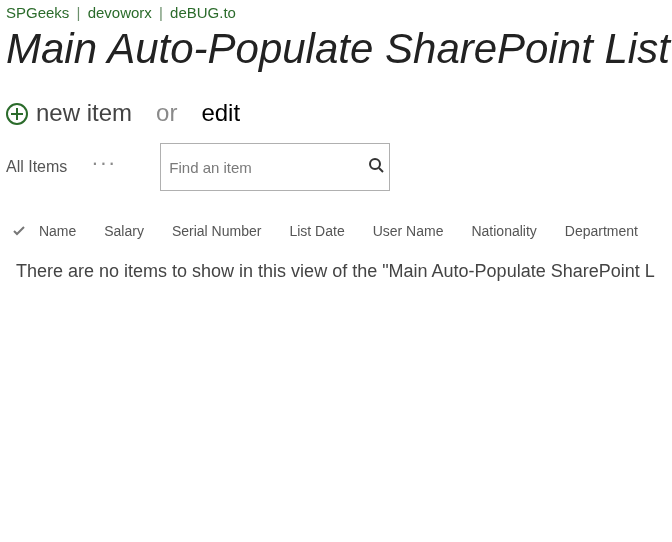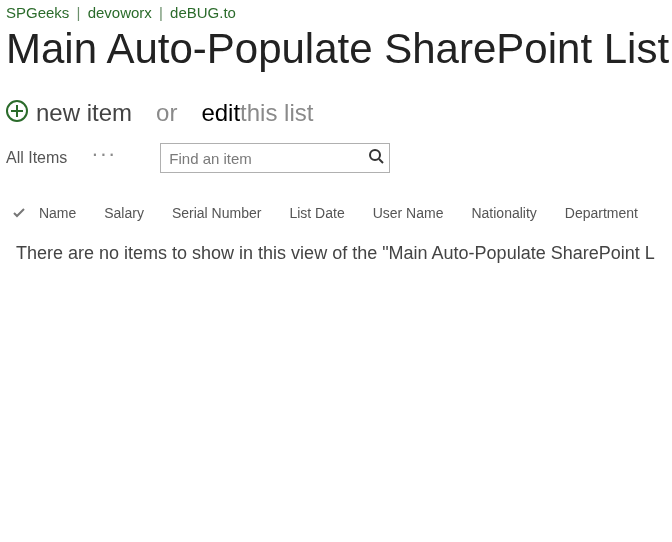--- a/index.html
+++ b/index.html
@@ -18,26 +18,28 @@
   }
   .breadcrumb a { color: #2b6b2b; text-decoration: none; }
   .breadcrumb .sep { color: #6b8f6b; margin: 0 3px; }
   .title {
     padding: 0 6px;
     font-size: 42px;
     font-weight: 300;
     color: #222;
     white-space: nowrap;
     margin-top: 4px;
+    font-style: italic;
   }
   .actions {
     padding: 26px 6px 0 6px;
     font-size: 24px;
     font-weight: 300;
     display: flex;
+    align-items: center;
   }
   .plus-icon {
     width: 22px; height: 22px;
     border: 2px solid #2b6b2b;
     border-radius: 50%;
     display: inline-flex;
     align-items: center;
     justify-content: center;
     color: #2b6b2b;
     margin-right: 8px;
@@ -63,21 +65,21 @@
     color: #8a8a8a;
     cursor: pointer;
     letter-spacing: 1px;
     position: relative;
     top: -4px;
   }
   .search-wrap {
     margin-left: 44px;
     border: 1px solid #b0b0b0;
     width: 230px;
-    height: 30px;
+    height: 48px;
     display: flex;
     align-items: center;
     padding: 0 8px;
   }
   .search-wrap input {
     flex: 1;
     border: none;
     outline: none;
     font-size: 15px;
     color: #333;
@@ -119,21 +121,20 @@
 
 <div class="actions">
   <span class="plus-icon">
     <svg width="12" height="12" viewBox="0 0 12 12">
         <path d="M5 0h2v5h5v2H7v5H5V7H0V5h5z" fill="#2b6b2b"></path>
       </svg>
   </span>
   <span class="new-item">new item</span>
   <span class="or-text">or</span>
   <span class="edit-link">edit</span>
-  <span class="tail-text"> this list</span>
 </div>
 
 <div class="toolbar">
   <span class="view-link">All Items</span>
   <span class="ellipsis">···</span>
   <div class="search-wrap">
     <input type="text" placeholder="Find an item" style="">
     <span class="search-icon">
       <svg width="16" height="16" viewBox="0 0 16 16" fill="none">
         <circle cx="7" cy="7" r="5" stroke="#333" stroke-width="2"></circle>

